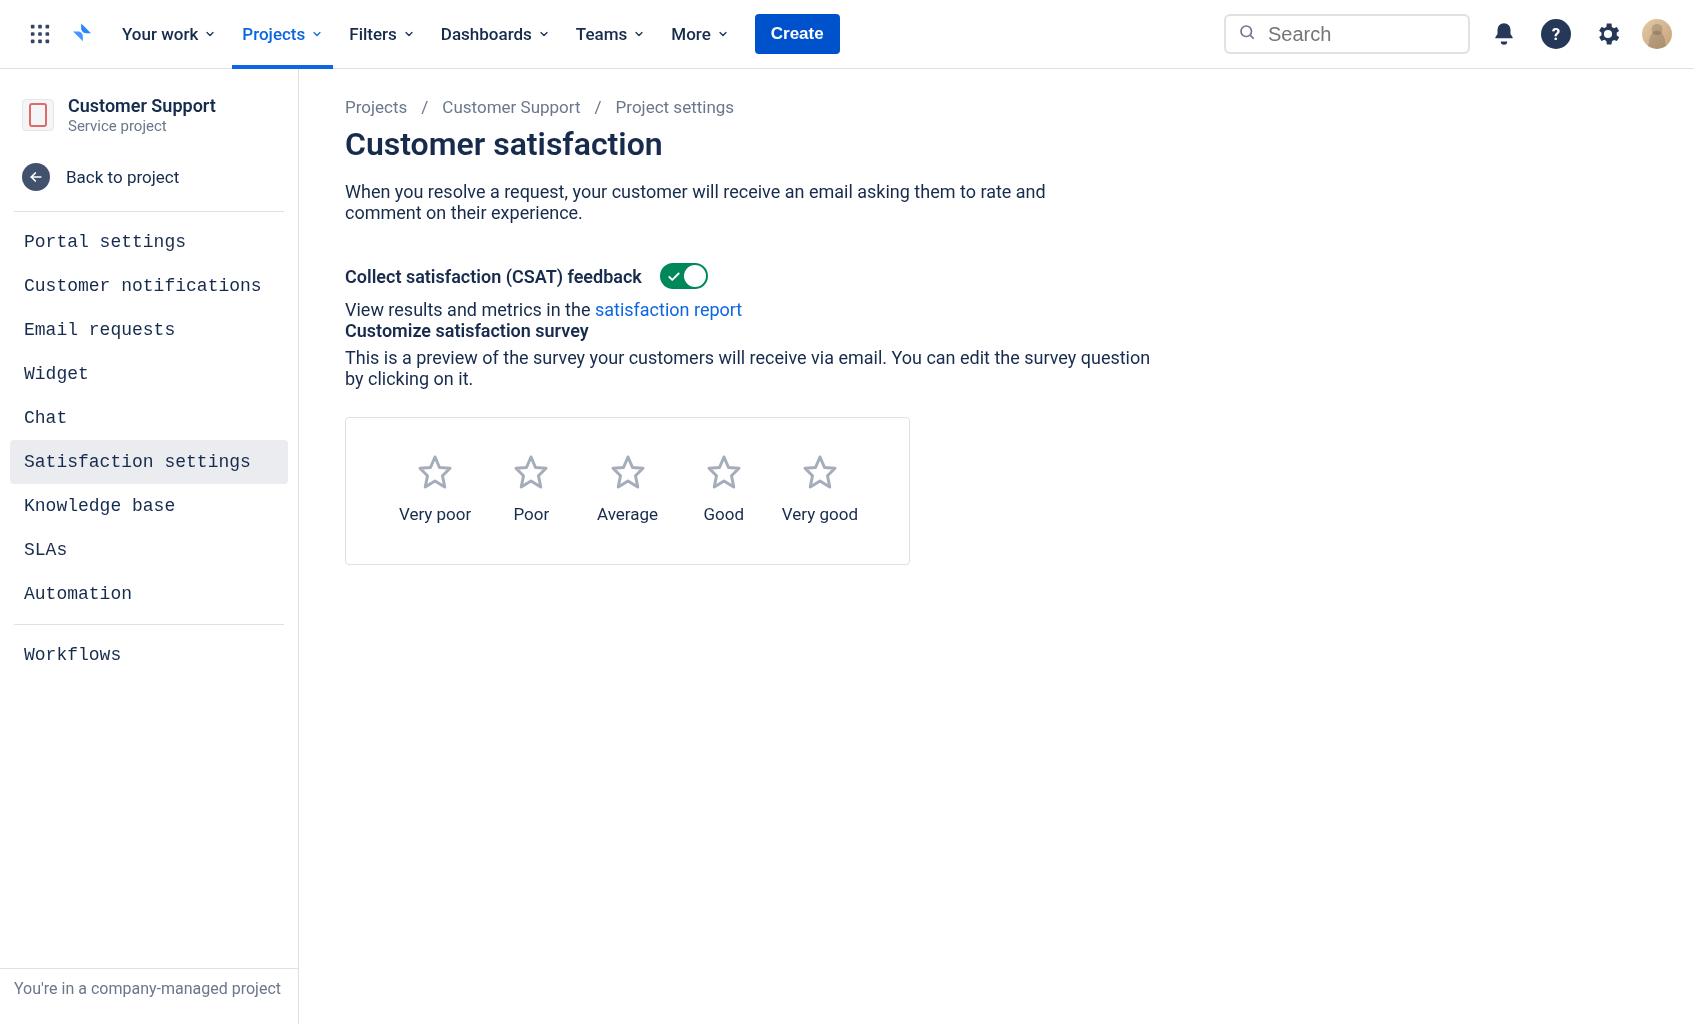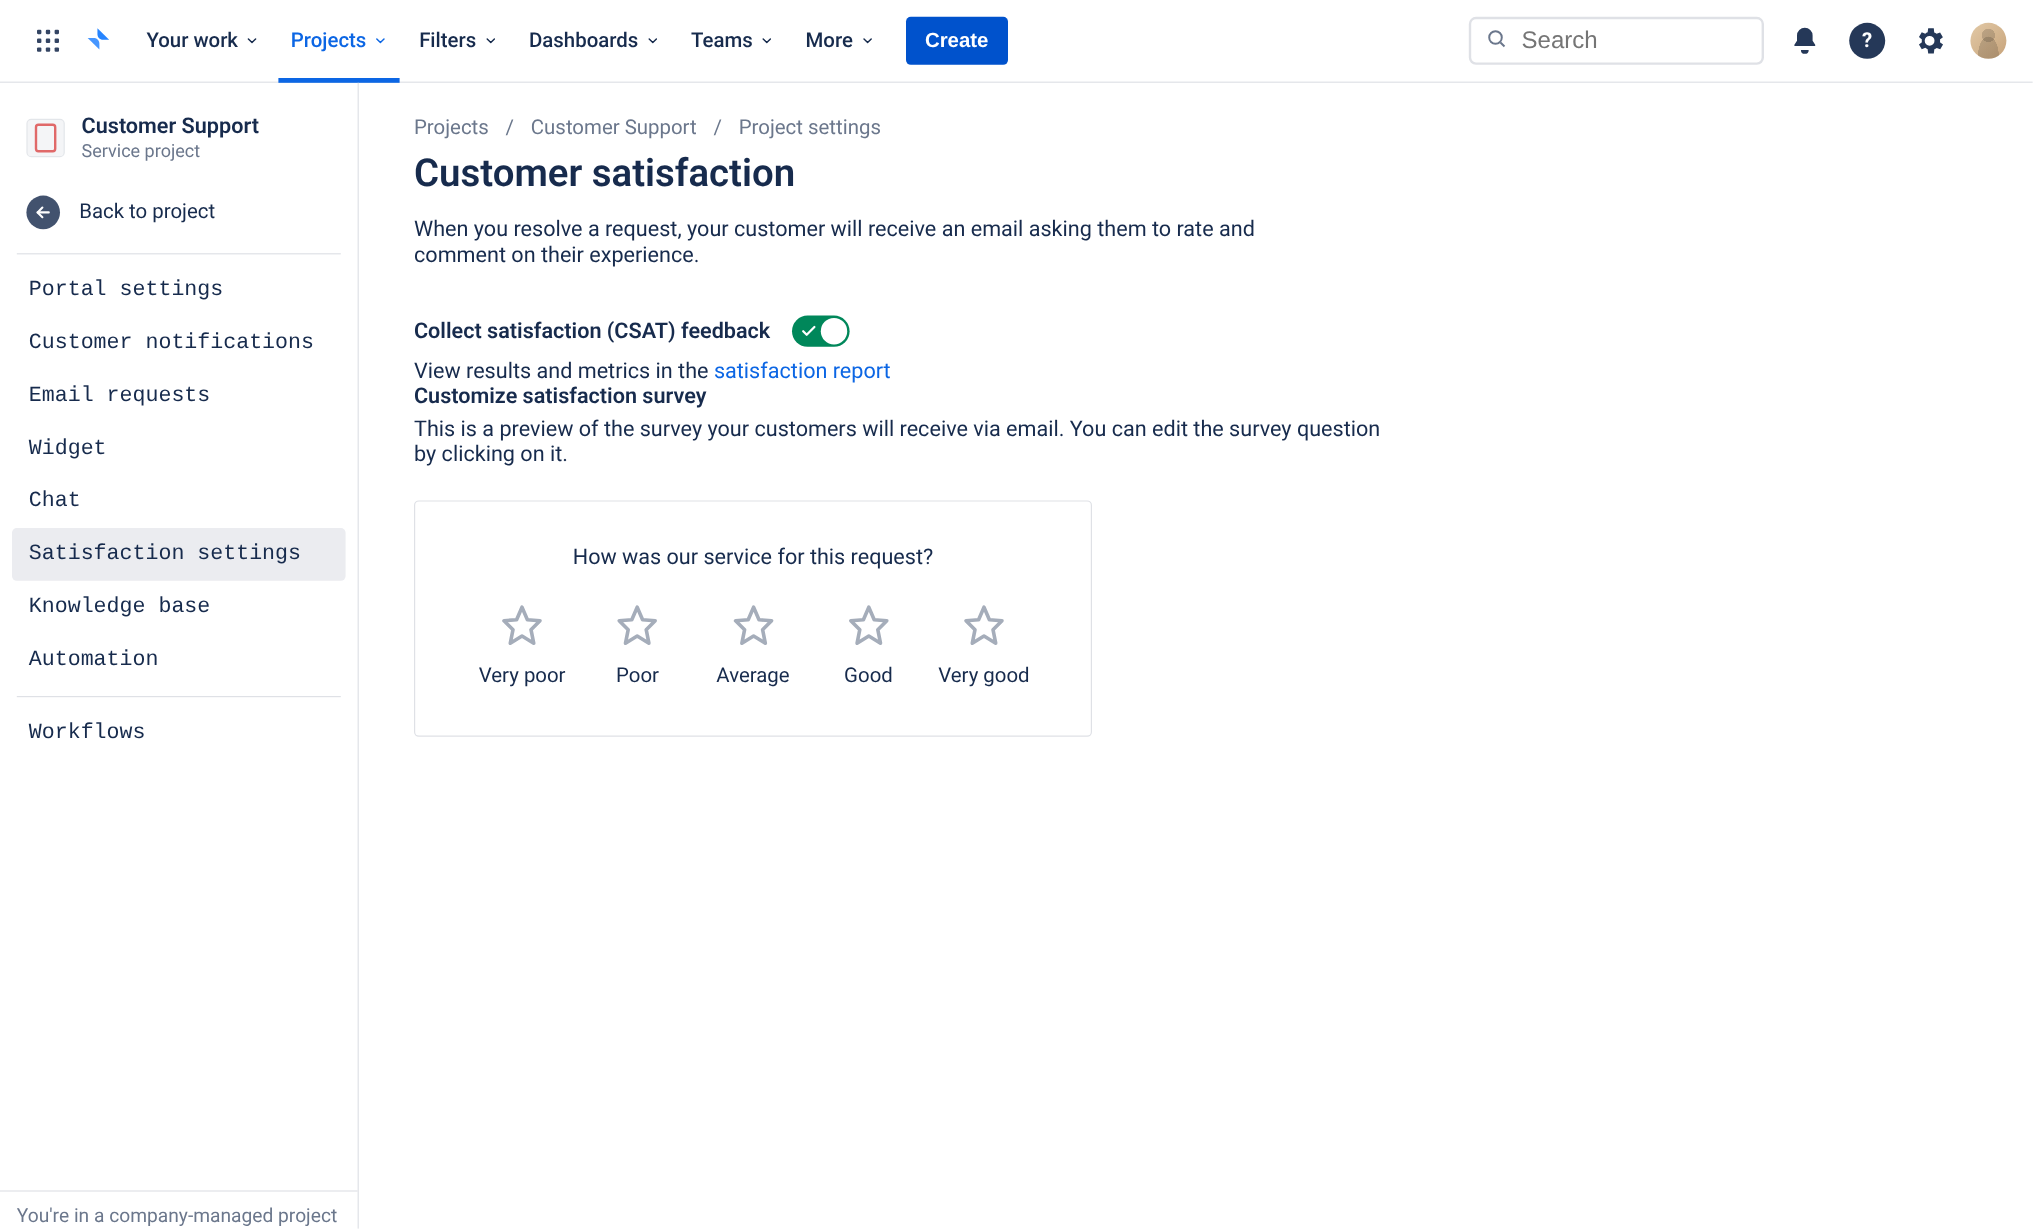--- a/index.html
+++ b/index.html
@@ -83,21 +83,21 @@
   .back-row{
     display:flex;align-items:center;gap:16px;padding:14px 12px;cursor:pointer;border-radius:4px;
   }
   .back-icon{width:28px;height:28px;border-radius:50%;background:#42526E;display:flex;align-items:center;justify-content:center;}
   .divider{height:1px;background:var(--border);margin:6px 4px 8px 4px;}
   .side-item{
     padding:12px 14px;border-radius:4px;cursor:pointer;font-size:18px;color:var(--text);font-family:Liberation Mono, monospace;
   }
   .side-item.selected{background:var(--selected);font-weight:500;}
   .sidebar-footer{
-    position:absolute;bottom:0;left:0;right:0;padding:10px 14px 2px 14px;
+    position:absolute;bottom:0;left:0;right:0;padding:10px 14px 26px 14px;
     color:var(--muted);font-size:16px;border-top:1px solid var(--border);
   }
   
   .main{flex:1;padding:28px 46px;overflow:auto;}
   .crumbs{display:flex;align-items:center;gap:14px;color:var(--muted);font-size:17px;margin-bottom:8px;}
   .crumbs a{color:var(--muted);text-decoration:none;cursor:pointer;}
   .crumbs .sep{color:var(--muted);}
   h1.page-title{font-size:32px;font-weight:600;margin:6px 0 18px 0;}
   .lead{font-size:18px;color:var(--text);max-width:760px;margin-bottom:40px;}
   .row-inline{display:flex;align-items:center;gap:18px;margin-bottom:10px;}
@@ -245,20 +245,21 @@
     </div>
     <div class="divider"></div>
     <div id="side-items">
         <div class="side-item">Portal settings</div>
         <div class="side-item">Customer notifications</div>
         <div class="side-item">Email requests</div>
         <div class="side-item">Widget</div>
         <div class="side-item">Chat</div>
         <div class="side-item selected">Satisfaction settings</div>
         <div class="side-item">Knowledge base</div>
+        <div class="side-item">SLAs</div>
         <div class="side-item">Automation</div>
       </div>
     <div class="divider" style="margin-top:8px;"></div>
     <div class="side-item">Workflows</div>
     <div class="sidebar-footer">You're in a company-managed project</div>
   </aside>
 
   <main class="main">
     <nav class="crumbs" id="crumbs">
         <a>Projects</a>
@@ -282,21 +283,20 @@
       </div>
     </div>
     <div class="subtext">
       <span>View results and metrics in the </span><a class="link">satisfaction report</a>
     </div>
 
     <div class="section2-label">Customize satisfaction survey</div>
     <div class="section2-desc">This is a preview of the survey your customers will receive via email. You can edit the survey question by clicking on it.</div>
 
     <div class="survey-box">
-      <div class="survey-q">How was our service for this request?</div>
       <div class="stars" id="stars">
           <div class="star-col">
             <span>
               <svg width="36" height="36" viewBox="0 0 24 24" fill="none" stroke="#A5ADBA" stroke-width="2" stroke-linejoin="round">
                 <polygon points="12 2 15 9 22 9.5 17 14.5 18.5 22 12 18 5.5 22 7 14.5 2 9.5 9 9 12 2"></polygon>
               </svg>
             </span>
             <span class="star-label">Very poor</span>
           </div>
           <div class="star-col">

